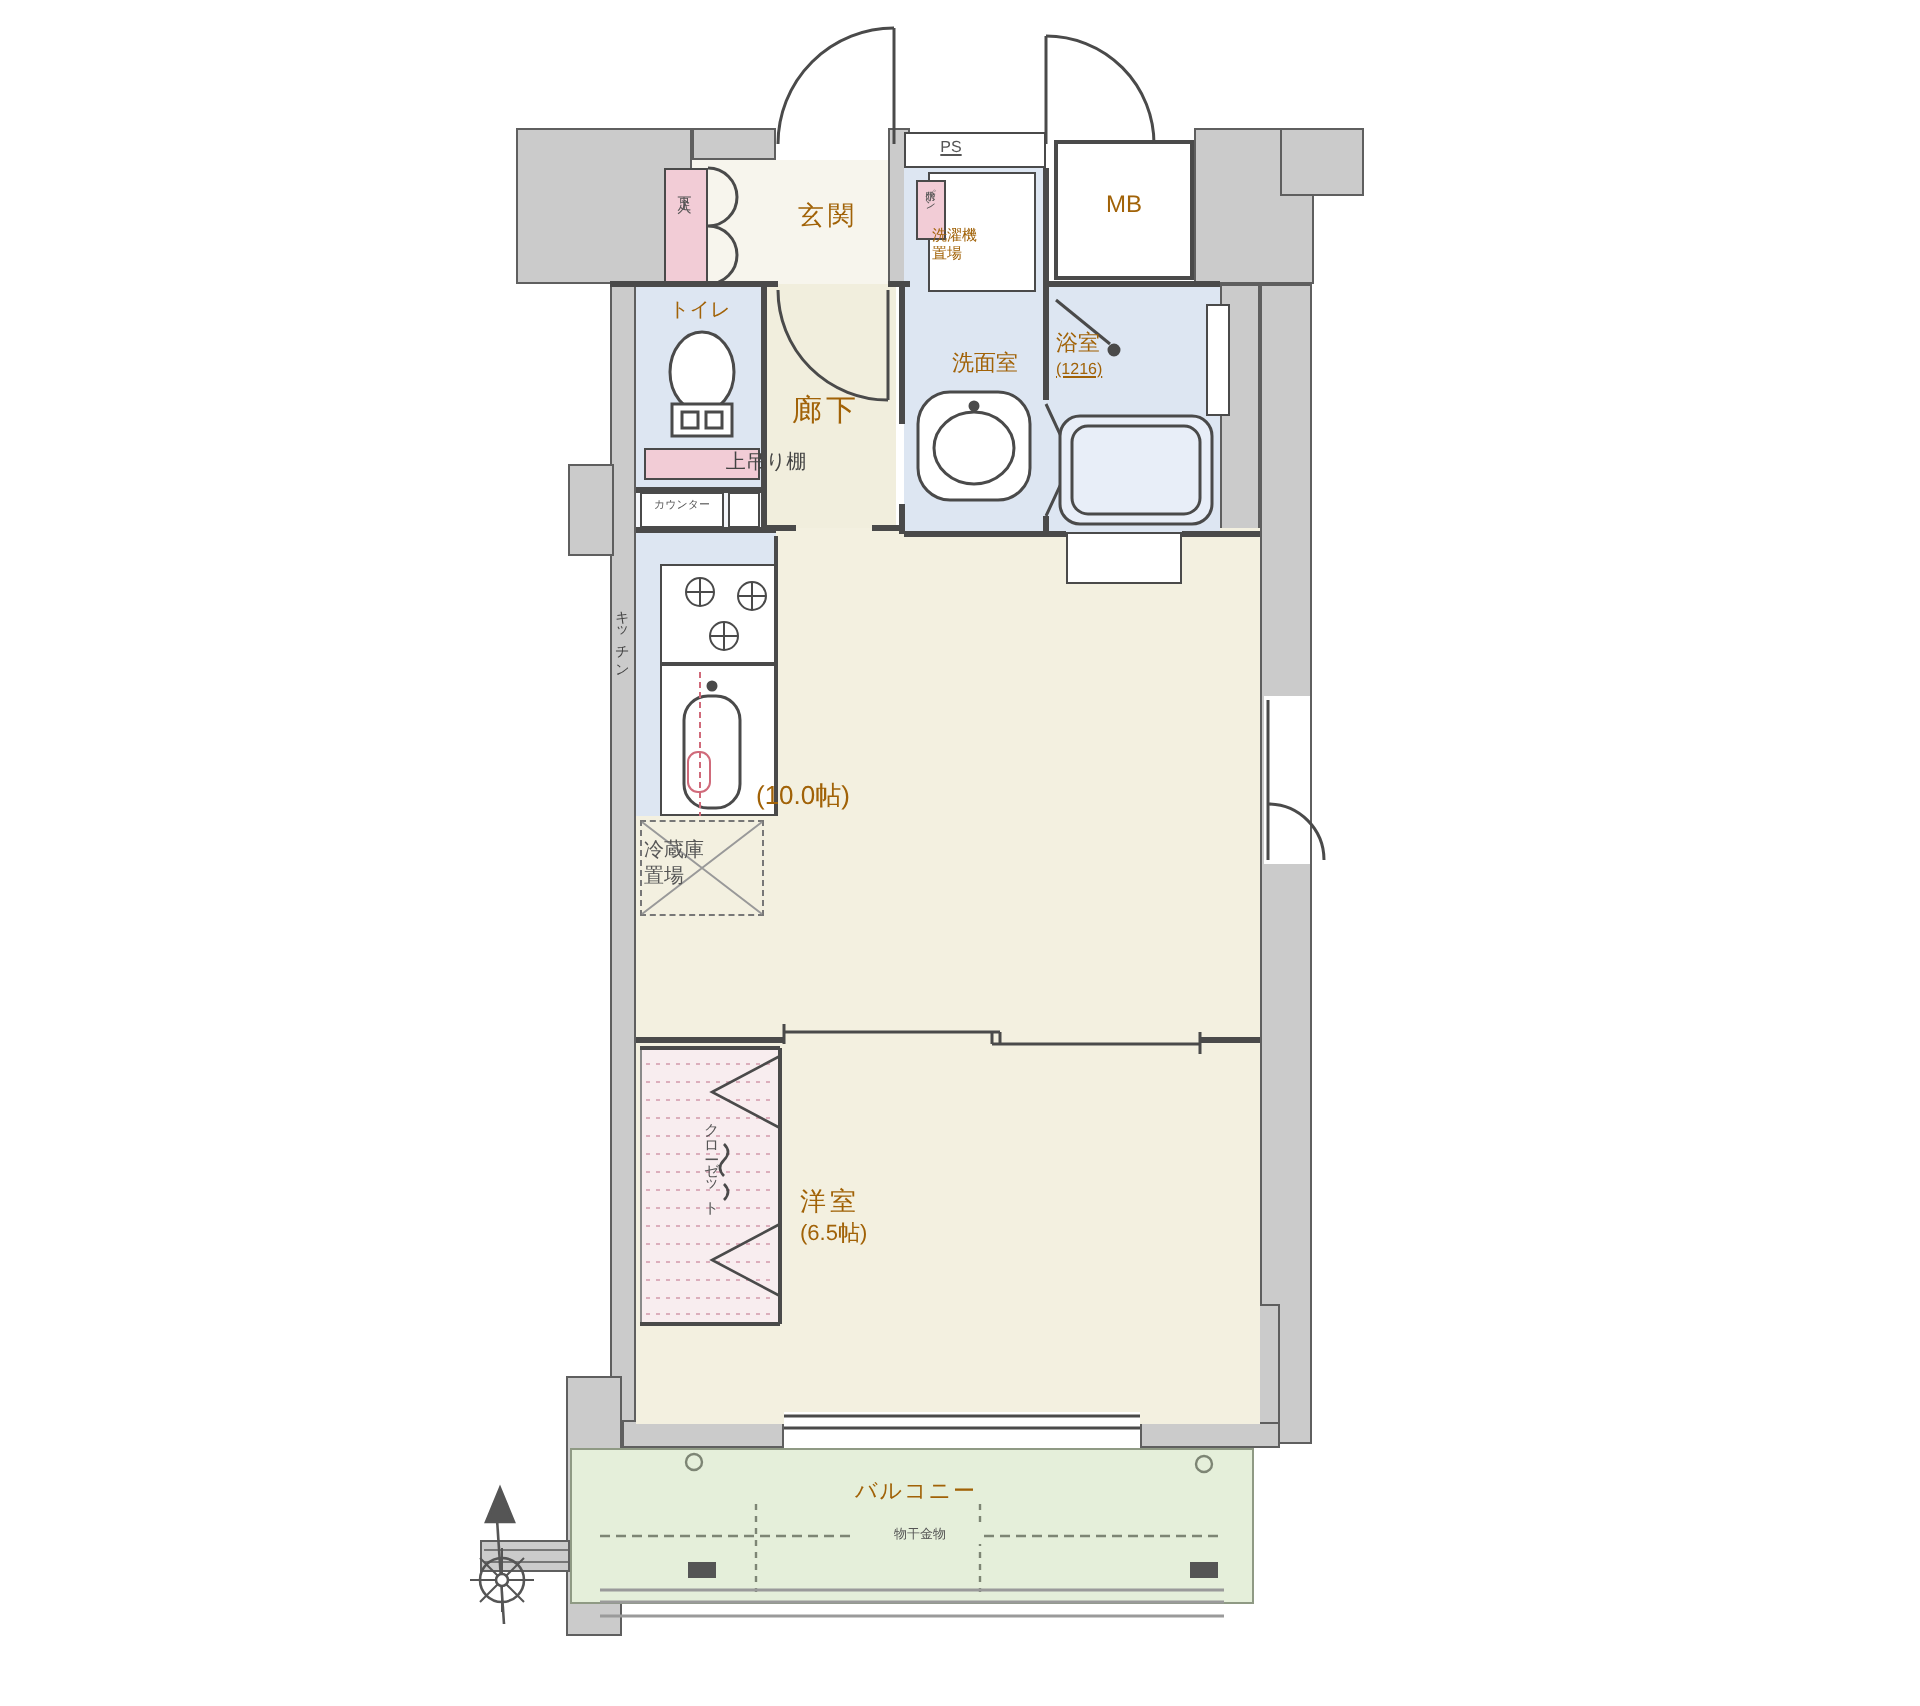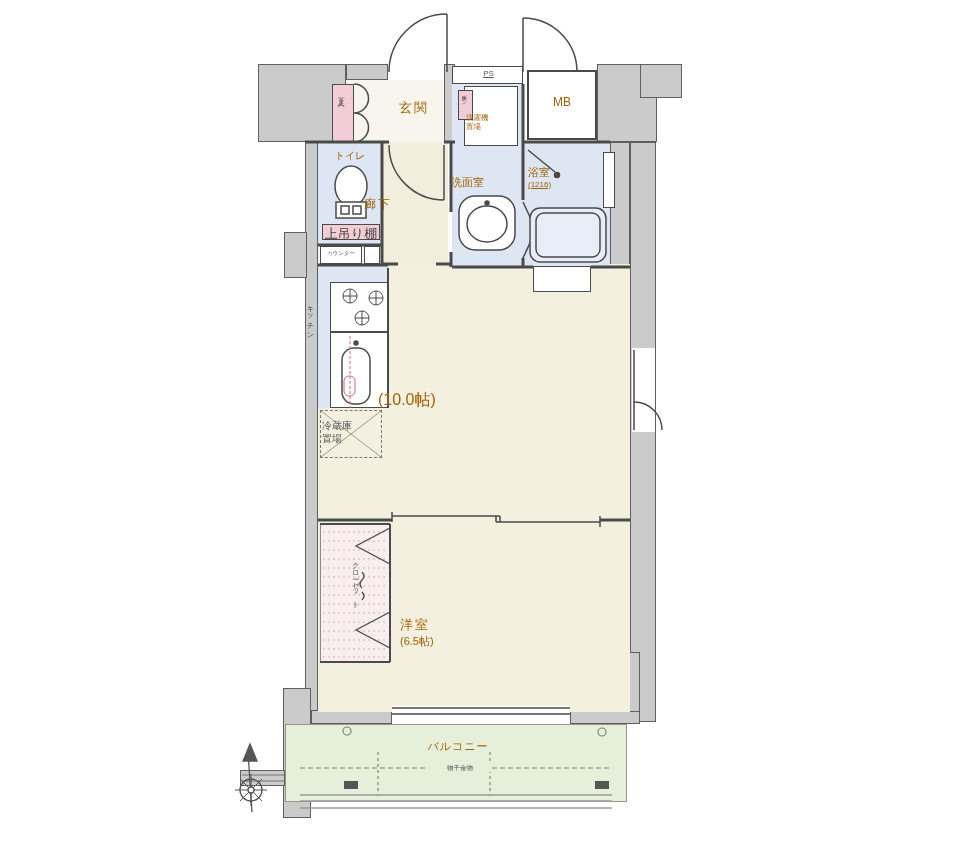--- a/index.html
+++ b/index.html
@@ -172,44 +172,44 @@
       <polygon points="250,744 243,761 257,761" fill="#555"></polygon>
       <circle cx="251" cy="790" r="11"></circle>
       <path d="M251 774 V806 M235 790 H267 M240 779 L262 801 M262 779 L240 801" stroke-width="1"></path>
       <circle cx="251" cy="790" r="3" fill="#fff"></circle>
     </g>
   </svg>
 
   <div class="lbl" style="left:384px;top:100px;width:60px;text-align:center;font-size:13px;letter-spacing:2px;">玄関</div>
   <div class="lbl v" style="left:336px;top:92px;height:44px;font-size:7px;color:#555;">下足入</div>
   <div class="lbl" style="left:534px;top:95px;width:56px;text-align:center;font-size:12px;">MB</div>
-  <div class="lbl" style="left:453px;top:69px;width:71px;text-align:center;font-size:8px;color:#555;text-decoration:underline;">PS</div>
-  <div class="lbl" style="left:432px;top:176px;width:71px;text-align:center;font-size:11px;">洗面室</div>
+  <div class="lbl" style="left:440px;top:69px;width:71px;text-align:center;font-size:8px;color:#555;text-decoration:underline;">PS</div>
+  <div class="lbl" style="left:457px;top:176px;width:71px;text-align:center;font-size:11px;">洗面室</div>
   <div class="lbl v" style="left:461px;top:91px;height:28px;font-size:5px;color:#555;letter-spacing:0;">防水パン</div>
   <div class="lbl c" style="left:466px;top:113px;width:50px;font-size:7.5px;">
     <span style="display:block;">洗濯機</span>
     <span style="display:block;">置場</span>
   </div>
   <div class="lbl c" style="left:528px;top:166px;width:72px;font-size:11px;">
     <span style="display:block;">浴室</span>
     <span style="display:block;font-size:8px;text-decoration:underline;">(1216)</span>
   </div>
   <div class="lbl" style="left:324px;top:150px;width:52px;text-align:center;font-size:10px;">トイレ</div>
-  <div class="lbl" style="left:322px;top:226px;width:58px;text-align:center;font-size:13px;color:#444;">上吊り棚</div>
+  <div class="lbl" style="left:322px;top:226px;width:58px;text-align:center;font-size:10px;color:#444;padding-left:32px;">上吊り棚</div>
   <div class="lbl" style="left:320px;top:250px;width:42px;text-align:center;font-size:5.5px;color:#555;">カウンター</div>
-  <div class="lbl" style="left:364px;top:197px;width:54px;text-align:left;font-size:12px;letter-spacing:2px;">廊下</div>
+  <div class="lbl" style="left:376px;top:197px;width:54px;text-align:right;font-size:15px;letter-spacing:2px;">廊下</div>
   <div class="lbl v" style="left:305px;top:300px;height:76px;font-size:7px;color:#444;">キッチン</div>
   <div class="lbl c" style="left:322px;top:420px;width:58px;font-size:10px;color:#555;">
     <span style="display:block;">冷蔵庫</span>
     <span style="display:block;">置場</span>
   </div>
   <div class="lbl c" style="left:378px;top:388px;width:240px;font-size:12.5px;">
-    <span style="display:block;font-size:16px;margin-top:2px;">(10.0帖)</span>
-  </div>
-  <div class="lbl c" style="left:400px;top:593px;width:135px;font-size:13px;margin-top:24px;">
+    <span style="display:block;font-size:13px;margin-top:2px;">(10.0帖)</span>
+  </div>
+  <div class="lbl c" style="left:400px;top:593px;width:135px;font-size:13px;">
     <span style="display:block;letter-spacing:2px;">洋室</span>
     <span style="display:block;font-size:11px;margin-top:2px;">(6.5帖)</span>
   </div>
   <div class="lbl v" style="left:351px;top:556px;height:96px;font-size:7.5px;color:#555;">クローゼット</div>
   <div class="lbl" style="left:388px;top:740px;width:140px;text-align:center;font-size:11px;letter-spacing:1px;">バルコニー</div>
   <div class="lbl" style="left:428px;top:764px;width:64px;text-align:center;font-size:6.5px;color:#555;background:#e5efda;">物干金物</div>
 
 </div>
 
 </body></html>

